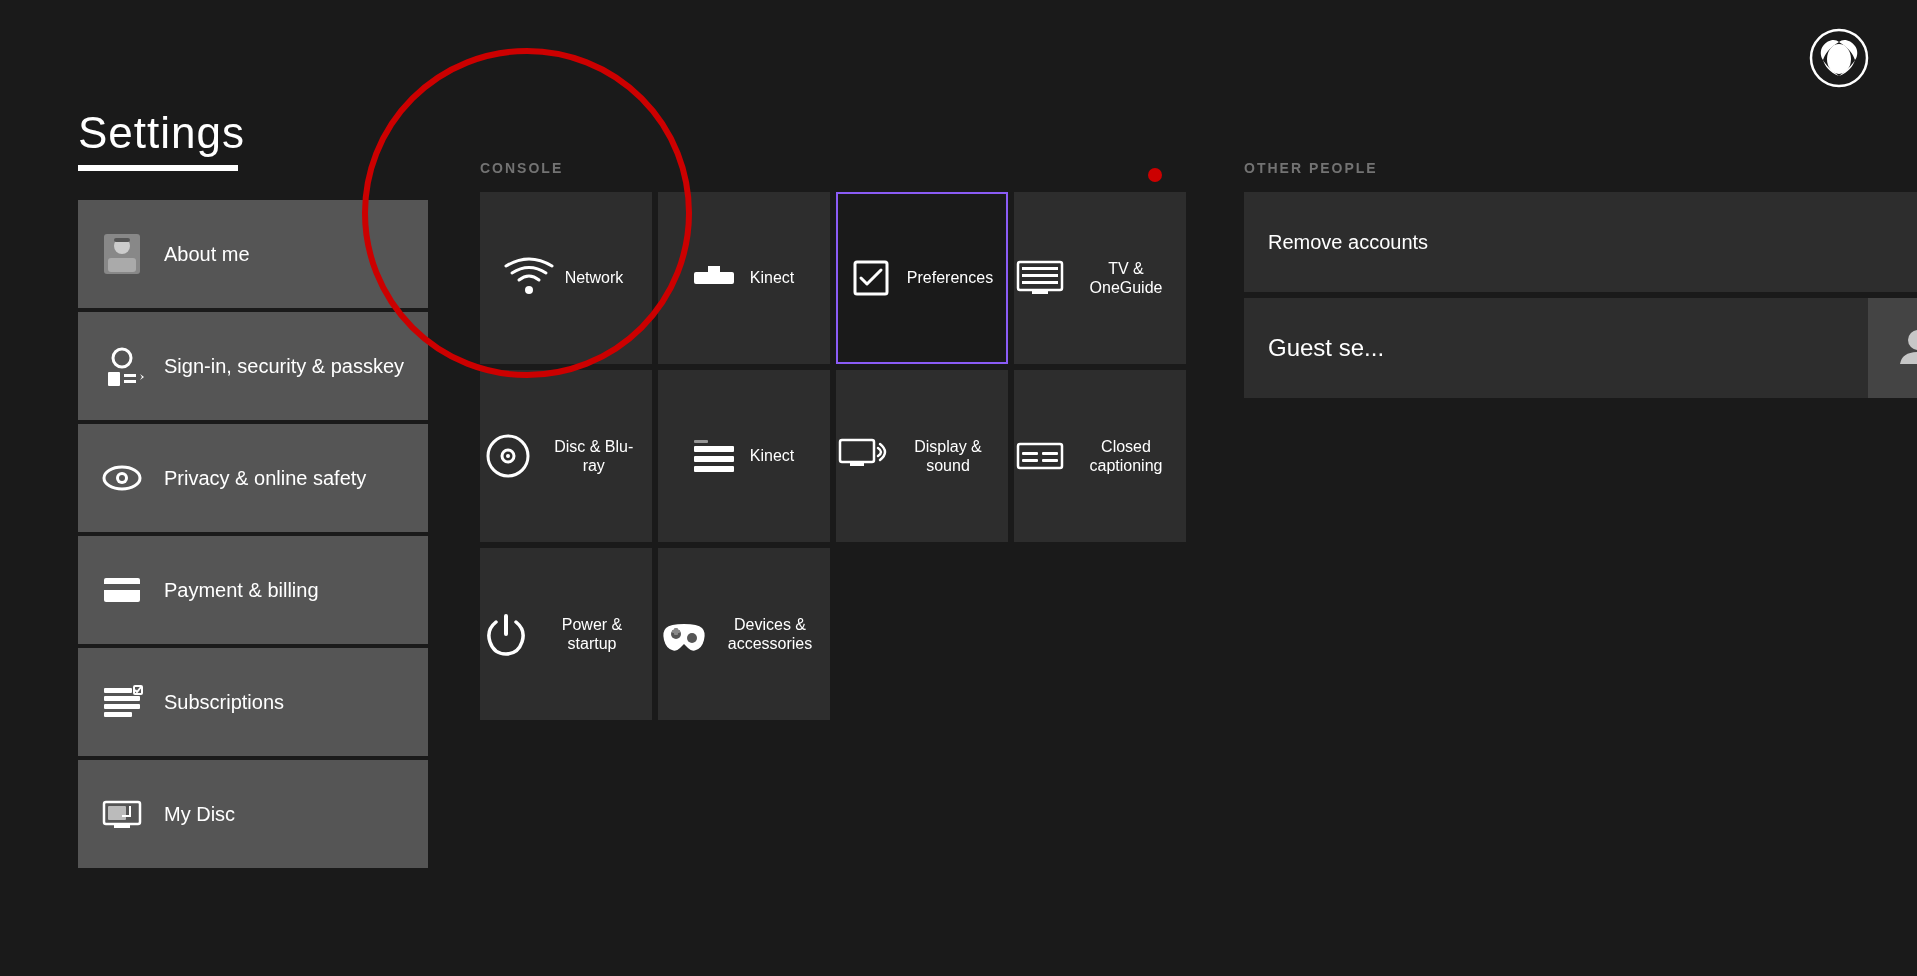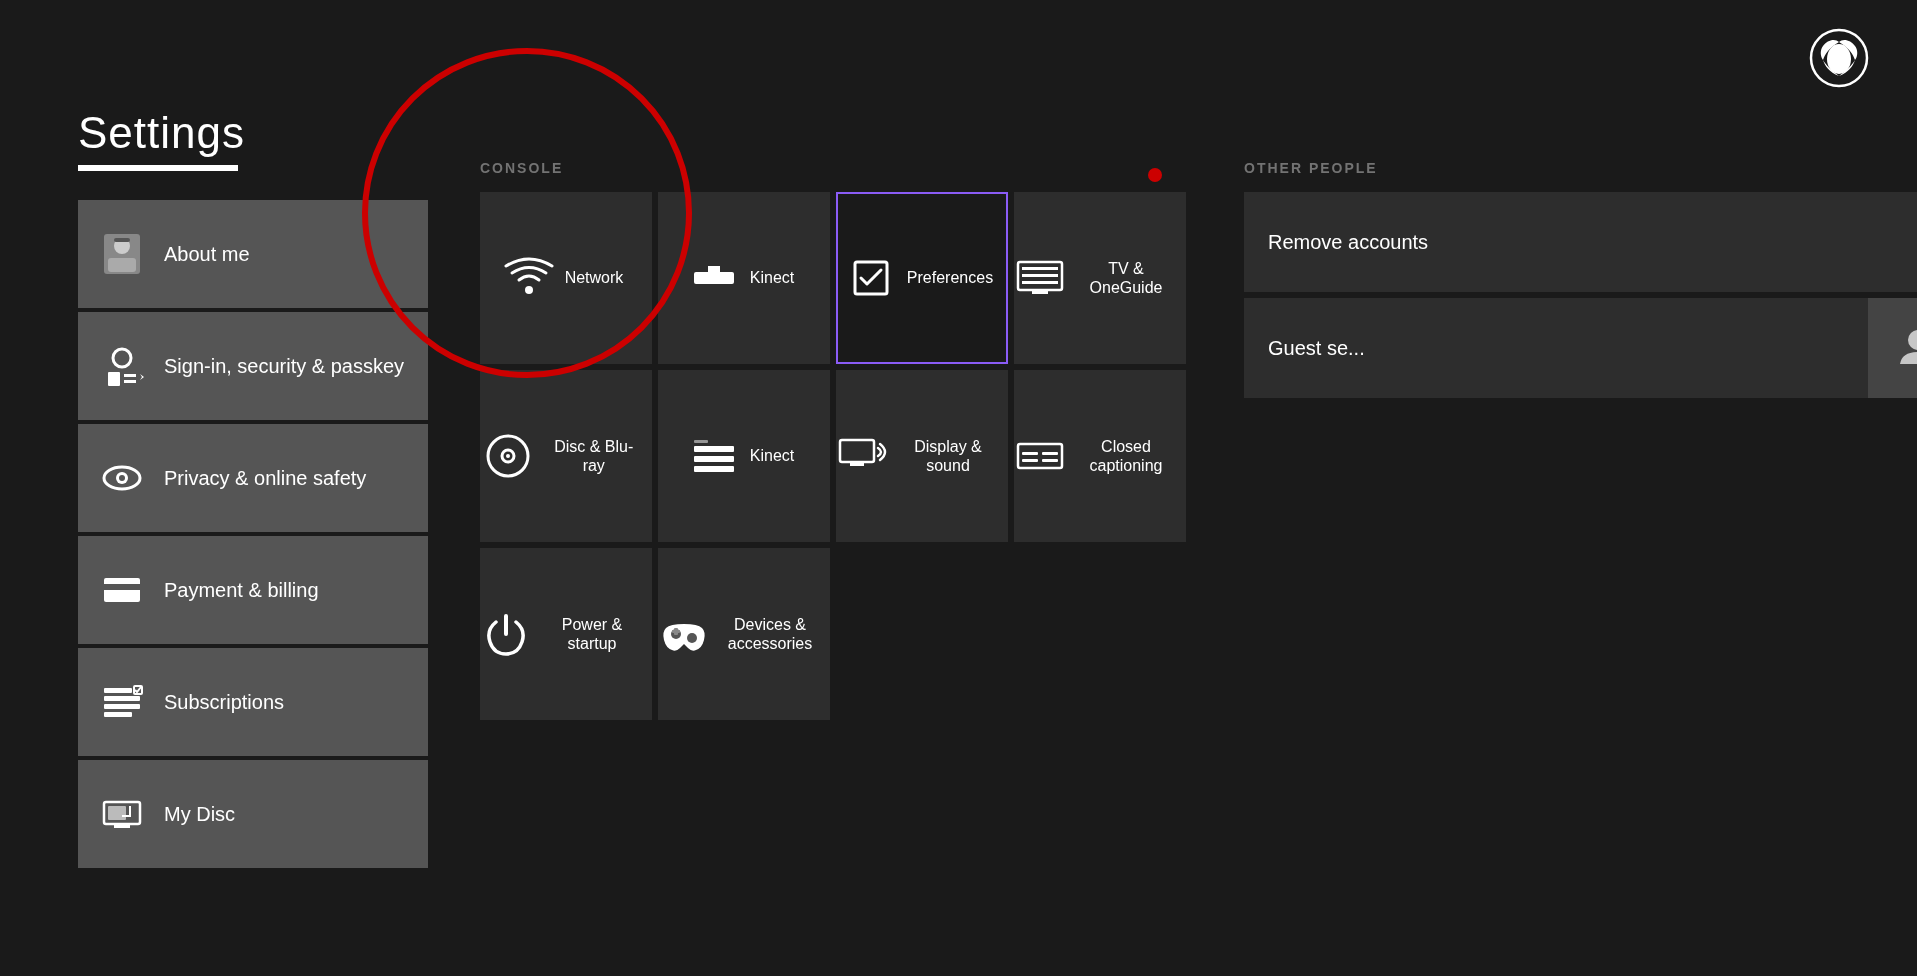--- a/index.html
+++ b/index.html
@@ -432,21 +432,21 @@
 
 <div class="other-people-section">
   <div class="section-label">OTHER PEOPLE</div>
   <div class="other-people-tiles">
 
     <div class="people-tile">
       <span>Remove accounts</span>
     </div>
 
     <div class="people-tile" style="display:flex; align-items:center; gap:0; padding:0;">
-      <span style="padding-left:24px; font-size:20px;">Guest se...</span>
+      <span style="padding-left:24px; font-size:24px;">Guest se...</span>
       <div class="people-tile-avatar" style="margin-left:auto;">
         <svg width="52" height="52" viewBox="0 0 52 52">
           <circle cx="26" cy="18" r="10" fill="white" opacity="0.7"></circle>
           <path d="M8 42 Q10 30 26 30 Q42 30 44 42Z" fill="white" opacity="0.7"></path>
         </svg>
       </div>
     </div>
 
   </div>
 </div>

